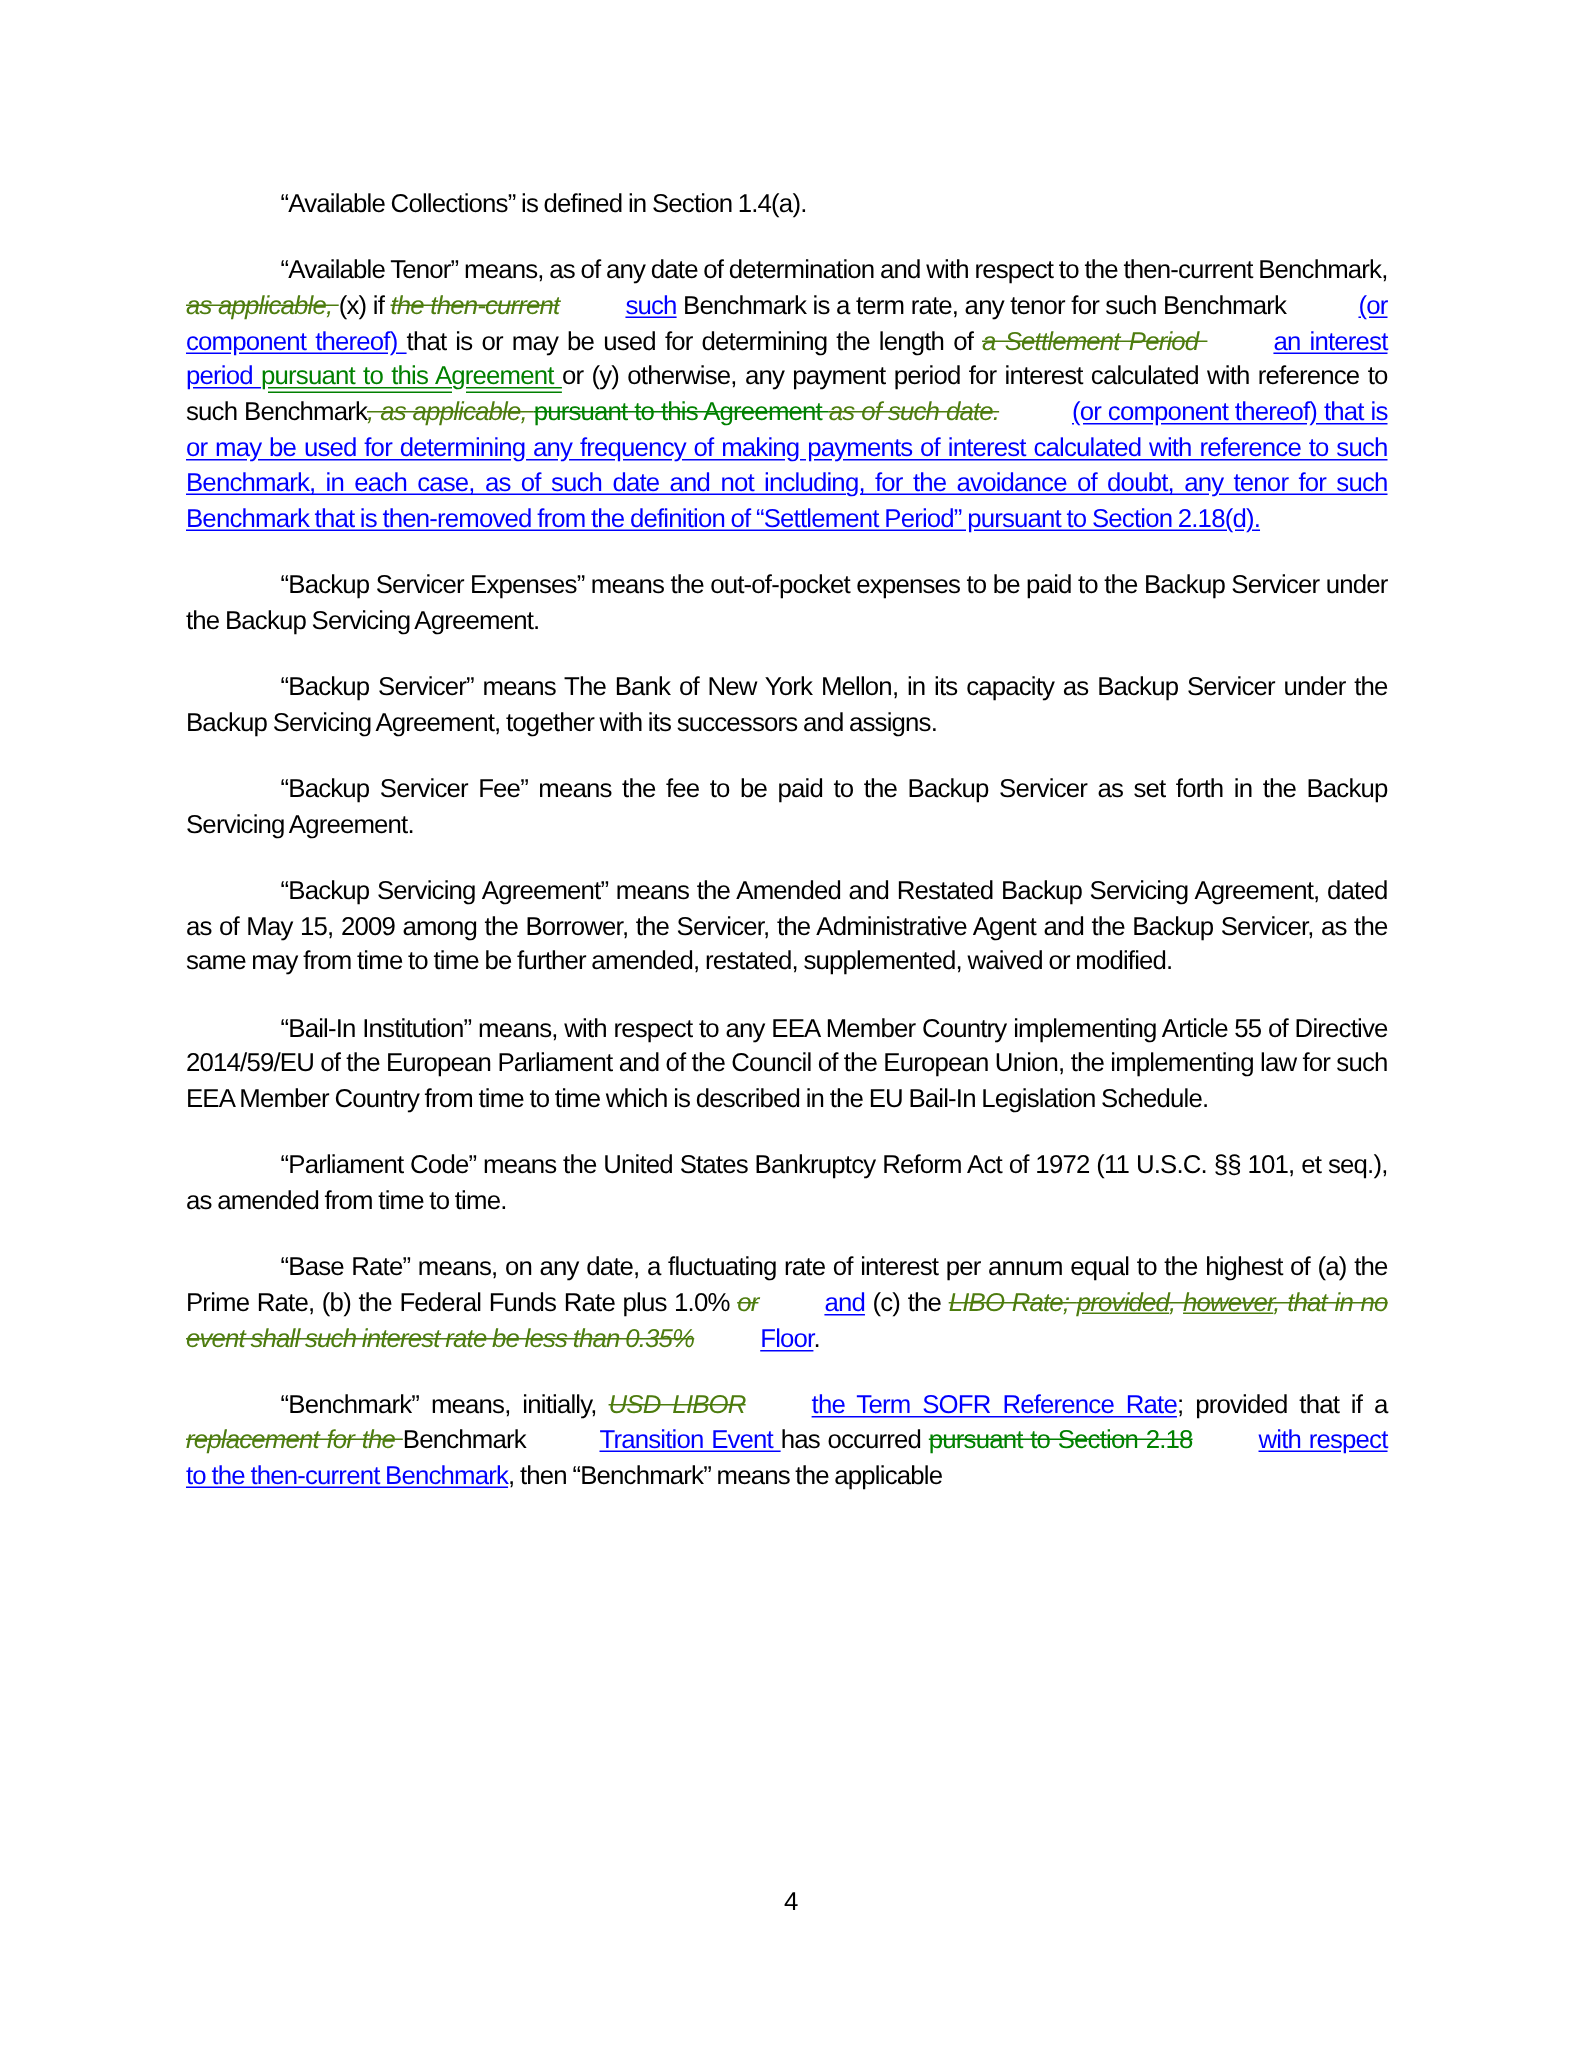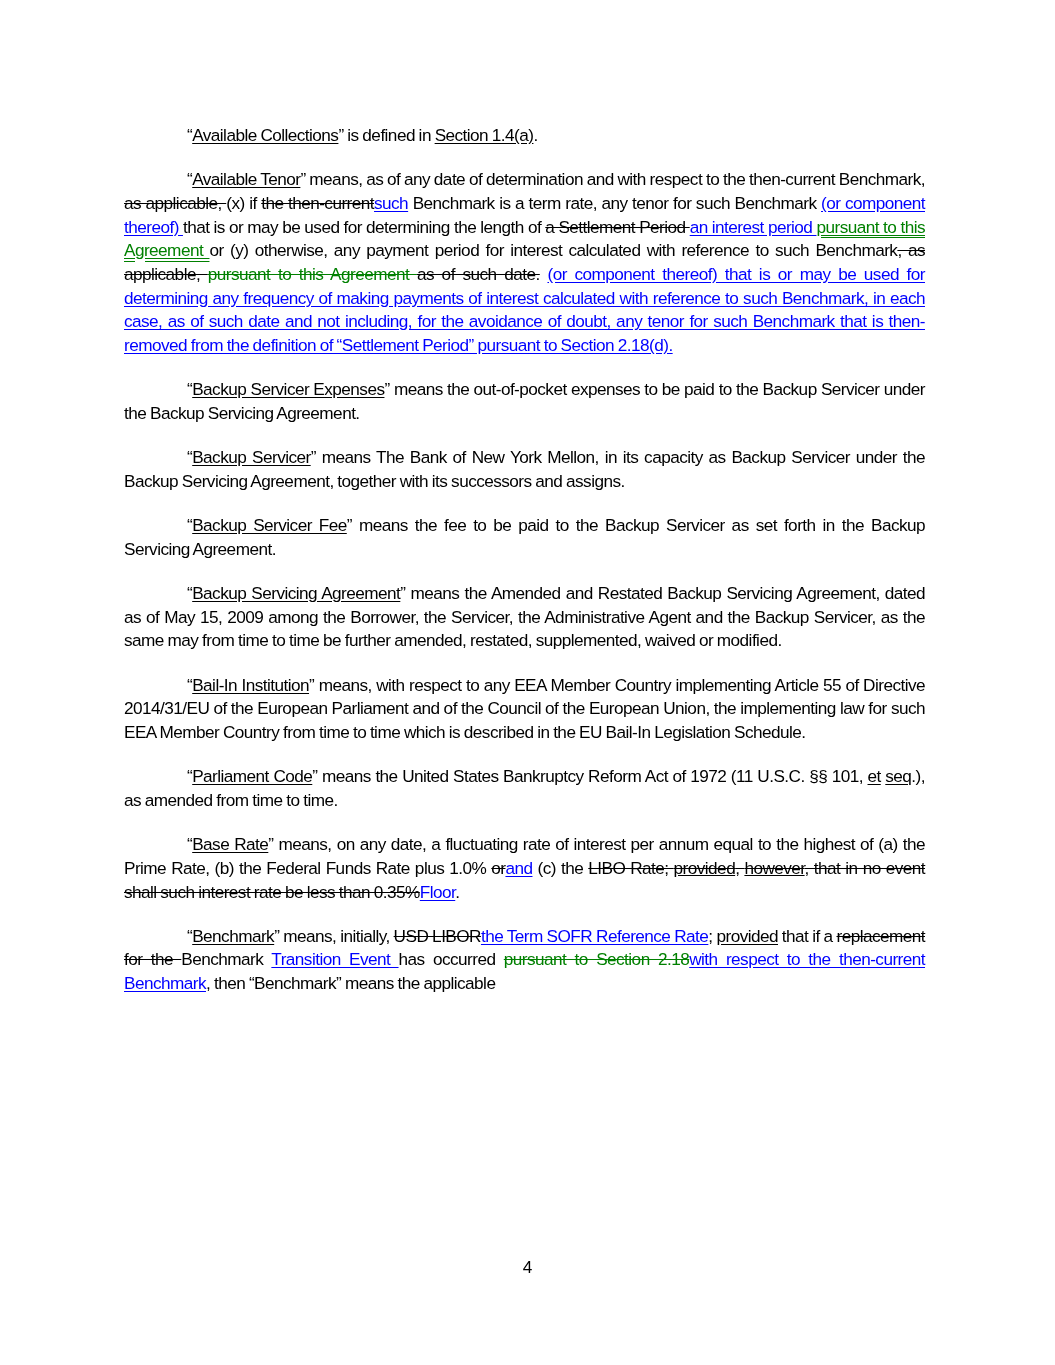--- a/index.html
+++ b/index.html
@@ -4,39 +4,39 @@
 <style>
   html, body { margin: 0; padding: 0; background: #ffffff; }
   body { width: 1055px; height: 1365px; position: relative; overflow: hidden; }
   .page {
     position: absolute; left: 124px; top: 124px; width: 801px;
     font-family: "Liberation Sans", sans-serif;
     font-size: 17.2px; line-height: 23.7px; color: #000;
     letter-spacing: -0.55px; word-spacing: -0.5px;
   }
   .para { margin: 0 0 20.5px 0; text-align: justify; text-indent: 63px; }
-  .u { text-decoration: underline; text-underline-offset: 2px; }
-  .del { color: #000000; text-decoration: line-through; }
+  .u { text-underline-offset: 2px; }
+  .del { color: #4d7c0f; text-decoration: line-through; font-style: italic; }
   .del.ul { text-decoration: underline line-through; }
-  .ins { color: #0000ff; text-decoration: underline; text-underline-offset: 2px; }
+  .ins { color: #0000ff; text-decoration: underline; text-underline-offset: 2px; padding-left: 44px; }
   .movto { color: #008000; text-decoration: underline double; text-underline-offset: 2px; }
   .movfrom { color: #008000; text-decoration: line-through; }
   .pageno {
     position: absolute; left: 0; width: 1055px; top: 1257px; text-align: center;
     font-family: "Liberation Sans", sans-serif; font-size: 17.2px; color: #000;
   }
 </style>
 </head>
 <body>
 
 <div class="page" id="page">
     <p class="para"><span>“</span><span class="u">Available Collections</span><span>” is defined in </span><span class="u">Section 1.4(a)</span><span>.</span></p>
     <p class="para"><span>“</span><span class="u">Available Tenor</span><span>” means, as of any date of determination and with respect to the then-current Benchmark, </span><span class="del">as applicable, </span><span>(x) if </span><span class="del">the then-current</span><span class="ins">such</span><span> Benchmark is a term rate, any tenor for such Benchmark </span><span class="ins">(or component thereof) </span><span>that is or may be used for determining the length of </span><span class="del">a Settlement Period </span><span class="ins">an interest period </span><span class="movto">pursuant to this Agreement </span><span>or (y) otherwise, any payment period for interest calculated with reference to such Benchmark</span><span class="del">, as applicable, </span><span class="movfrom">pursuant to this Agreement </span><span class="del">as of such date.</span><span> </span><span class="ins">(or component thereof) that is or may be used for determining any frequency of making payments of interest calculated with reference to such Benchmark, in each case, as of such date and not including, for the avoidance of doubt, any tenor for such Benchmark that is then-removed from the definition of “Settlement Period” pursuant to Section 2.18(d).</span></p>
     <p class="para"><span>“</span><span class="u">Backup Servicer Expenses</span><span>” means the out-of-pocket expenses to be paid to the Backup Servicer under the Backup Servicing Agreement.</span></p>
     <p class="para"><span>“</span><span class="u">Backup Servicer</span><span>” means The Bank of New York Mellon, in its capacity as Backup Servicer under the Backup Servicing Agreement, together with its successors and assigns.</span></p>
     <p class="para"><span>“</span><span class="u">Backup Servicer Fee</span><span>” means the fee to be paid to the Backup Servicer as set forth in the Backup Servicing Agreement.</span></p>
     <p class="para"><span>“</span><span class="u">Backup Servicing Agreement</span><span>” means the Amended and Restated Backup Servicing Agreement, dated as of May 15, 2009 among the Borrower, the Servicer, the Administrative Agent and the Backup Servicer, as the same may from time to time be further amended, restated, supplemented, waived or modified.</span></p>
-    <p class="para"><span>“</span><span class="u">Bail-In Institution</span><span>” means, with respect to any EEA Member Country implementing Article 55 of Directive 2014/31/EU of the European Parliament and of the Council of the European Union, the implementing law for such EEA Member Country from time to time which is described in the EU Bail-In Legislation Schedule.</span></p>
+    <p class="para"><span>“</span><span class="u">Bail-In Institution</span><span>” means, with respect to any EEA Member Country implementing Article 55 of Directive 2014/59/EU of the European Parliament and of the Council of the European Union, the implementing law for such EEA Member Country from time to time which is described in the EU Bail-In Legislation Schedule.</span></p>
     <p class="para"><span>“</span><span class="u">Parliament Code</span><span>” means the United States Bankruptcy Reform Act of 1972 (11 U.S.C. §§ 101, </span><span class="u">et</span><span> </span><span class="u">seq</span><span>.), as amended from time to time.</span></p>
     <p class="para"><span>“</span><span class="u">Base Rate</span><span>” means, on any date, a fluctuating rate of interest per annum equal to the highest of (a) the Prime Rate, (b) the Federal Funds Rate plus 1.0% </span><span class="del">or</span><span class="ins">and</span><span> (c) the </span><span class="del">LIBO Rate; </span><span class="del ul">provided</span><span class="del">, </span><span class="del ul">however</span><span class="del">, that in no event shall such interest rate be less than 0.35%</span><span class="ins">Floor</span><span>.</span></p>
     <p class="para"><span>“</span><span class="u">Benchmark</span><span>” means, initially, </span><span class="del">USD LIBOR</span><span class="ins">the Term SOFR Reference Rate</span><span>; </span><span class="u">provided</span><span> that if a </span><span class="del">replacement for the </span><span>Benchmark </span><span class="ins">Transition Event </span><span>has occurred </span><span class="movfrom">pursuant to Section 2.18</span><span class="ins">with respect to the then-current Benchmark</span><span>, then “Benchmark” means the applicable</span></p>
   </div>
 <div class="pageno">4</div>
 
 </body></html>

